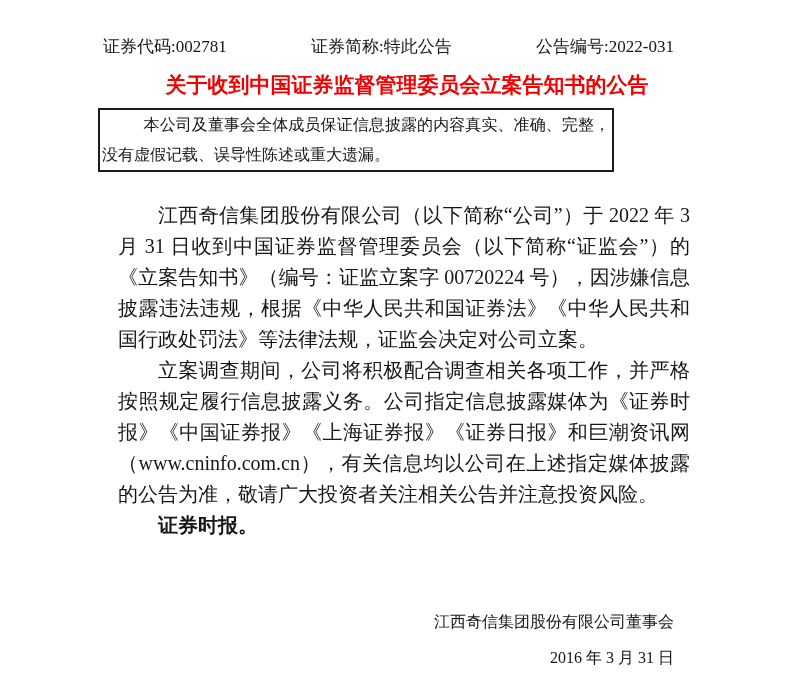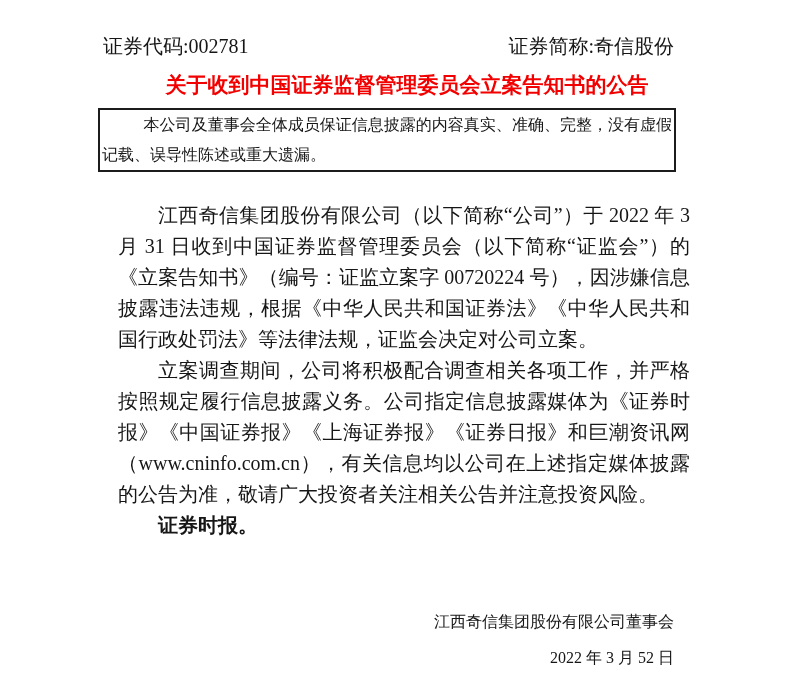--- a/index.html
+++ b/index.html
@@ -14,37 +14,37 @@
   .page {
     position: relative;
     width: 794px; height: 684px;
     background: #ffffff;
     overflow: hidden;
   }
   .header-row {
     display: flex;
     justify-content: space-between;
     margin: 36px 120px 0 103px;
-    font-size: 20px;
+    font-size: 17px;
     line-height: 21px;
     white-space: nowrap;
   }
   .title {
     text-align: center;
     color: var(--title-red);
     font-weight: bold;
     font-size: 21px;
     line-height: 28px;
     margin: 0;
   }
   .title-company { margin-top: 29px; }
   .title-subject { margin-top: 14px; margin-left: 20px; }
   .disclaimer-box {
     margin: 9px 0 0 98px;
-    width: 578px;
+    width: 516px;
     border: 2px solid #1c1c1c;
     padding: 0 2px;
     font-size: 16px;
     line-height: 30px;
     text-align: justify;
   }
   .disclaimer-box p {
     margin: 0;
     text-indent: 2.6em;
   }
@@ -71,35 +71,36 @@
   }
   .sig-date { margin-top: 14px; }
 </style>
 </head>
 <body>
 
 <div class="page">
 
   <div class="header-row">
     <span>证券代码:002781</span>
-    <span>证券简称:奇信股份</span>
+    <span>证券简称:特此公告</span>
+    <span>公告编号:2022-031</span>
   </div>
 
   <h2 class="title title-subject">关于收到中国证券监督管理委员会立案告知书的公告</h2>
 
   <div class="disclaimer-box">
     <p>本公司及董事会全体成员保证信息披露的内容真实、准确、完整，没有虚假记载、误导性陈述或重大遗漏。</p>
   </div>
 
   <div class="body-text">
     <p>江西奇信集团股份有限公司（以下简称“公司”）于 2022 年 3 月 31 日收到中国证券监督管理委员会（以下简称“证监会”）的《立案告知书》（编号：证监立案字 00720224 号），因涉嫌信息披露违法违规，根据《中华人民共和国证券法》《中华人民共和国行政处罚法》等法律法规，证监会决定对公司立案。</p>
     <p>立案调查期间，公司将积极配合调查相关各项工作，并严格按照规定履行信息披露义务。公司指定信息披露媒体为《证券时报》《中国证券报》《上海证券报》《证券日报》和巨潮资讯网（www.cninfo.com.cn），有关信息均以公司在上述指定媒体披露的公告为准，敬请广大投资者关注相关公告并注意投资风险。</p>
     <p class="closing">证券时报。</p>
   </div>
 
   <div class="signature">
     <div class="sig-col">
       <div>江西奇信集团股份有限公司董事会</div>
-      <div class="sig-date">2022 年 3 月 52 日</div>
+      <div class="sig-date">2016 年 3 月 31 日</div>
     </div>
   </div>
 
 </div>
 
 </body></html>

